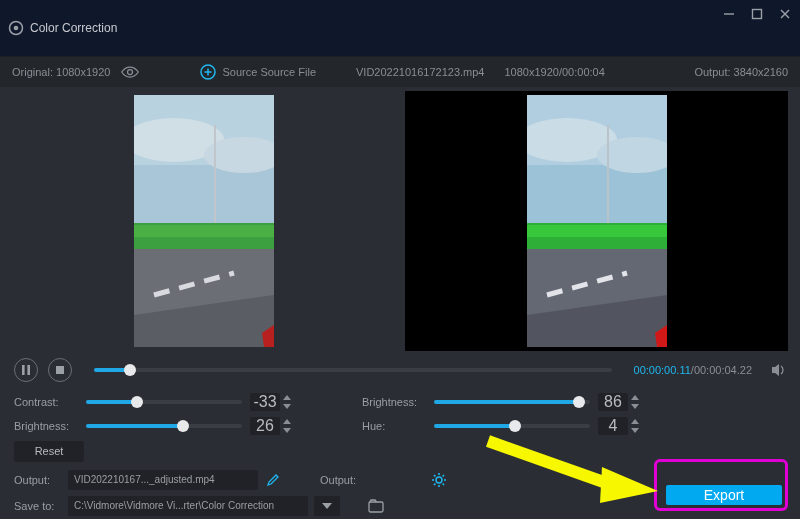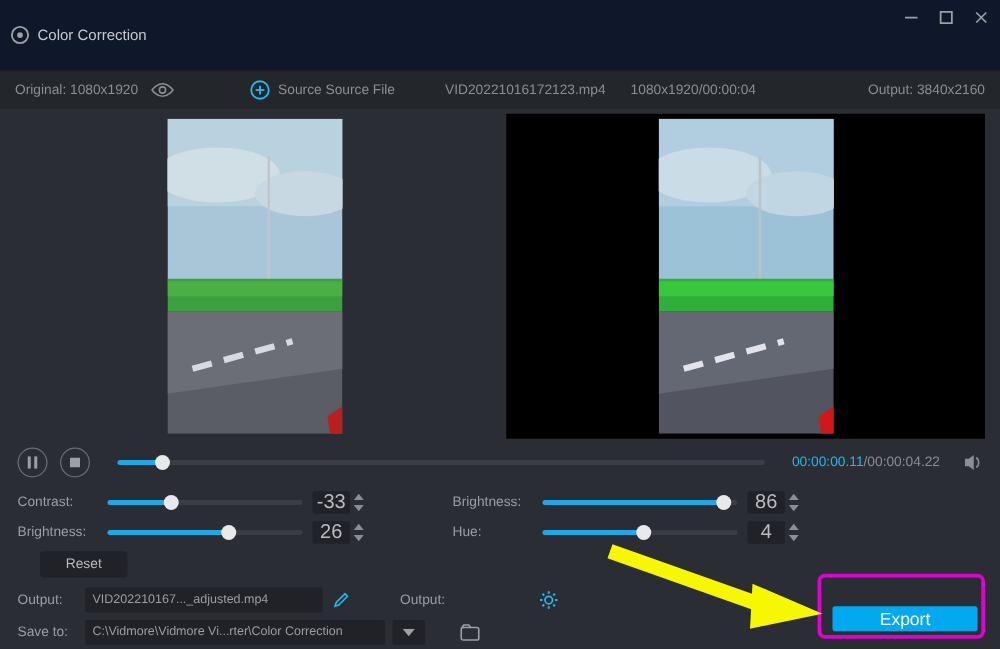--- a/index.html
+++ b/index.html
@@ -29,21 +29,21 @@
 .time .cur{color:#1fb8f0}
 .vol{width:16px;height:16px;fill:#8a8e95;margin-left:8px;cursor:pointer}
 .sliders{padding:8px 14px 4px;display:grid;grid-template-columns:64px 156px 52px 44px 64px 156px 52px;gap:6px 8px;align-items:center;font-size:11px}
 .sltrack{position:relative;height:4px;background:#3a3d43;border-radius:2px;cursor:pointer}
 .sltrack .fill{position:absolute;top:0;left:0;height:100%;background:#1fa8e5;border-radius:2px}
 .sltrack .thumb{position:absolute;top:-4px;width:12px;height:12px;background:#e8e9eb;border-radius:50%;transform:translateX(-50%)}
 .spin{display:flex;align-items:center;gap:2px}
 .spin .val{width:30px;height:18px;line-height:18px;text-align:center;background:#202227;border-radius:2px;color:#b8bbc0;font-size:16px}
 .spin .arrows{display:flex;flex-direction:column;gap:2px}
 .spin .arr{width:10px;height:7px;cursor:pointer}
-.resetrow{padding-left:32px;margin-top:2px}
+.resetrow{padding-left:14px;margin-top:2px}
 .resetbtn{width:70px;height:21px;line-height:21px;text-align:center;background:#202227;border-radius:3px;font-size:11px;color:#b8bbc0;cursor:pointer}
 .bottom{padding:8px 14px 0;display:grid;grid-template-columns:48px 190px 18px 26px 48px 130px 24px;gap:6px;align-items:center;font-size:11px}
 .field{height:20px;line-height:20px;background:#202227;border-radius:2px;padding:0 6px;color:#9a9ea5;overflow:hidden;white-space:nowrap;font-size:10px}
 .iconbtn{cursor:pointer;display:flex;align-items:center;justify-content:center}
 .bottom2{padding:6px 14px 10px;display:grid;grid-template-columns:48px 240px 30px 8px 26px;gap:6px;align-items:center;font-size:11px}
 .ddarrow{width:26px;height:20px;background:#202227;border-radius:2px;display:flex;align-items:center;justify-content:center;cursor:pointer}
 .export{position:absolute;right:18px;bottom:14px;width:116px;height:20px;background:#00a9f0;color:#fff;font-size:14px;display:flex;align-items:center;justify-content:center;border-radius:2px;cursor:pointer}
 .highlight{position:absolute;right:12px;bottom:8px;width:128px;height:46px;border:3px solid #e000d6;border-radius:6px;pointer-events:none}
 .arrow{position:absolute;right:138px;bottom:14px;pointer-events:none}
 svg{display:block}

